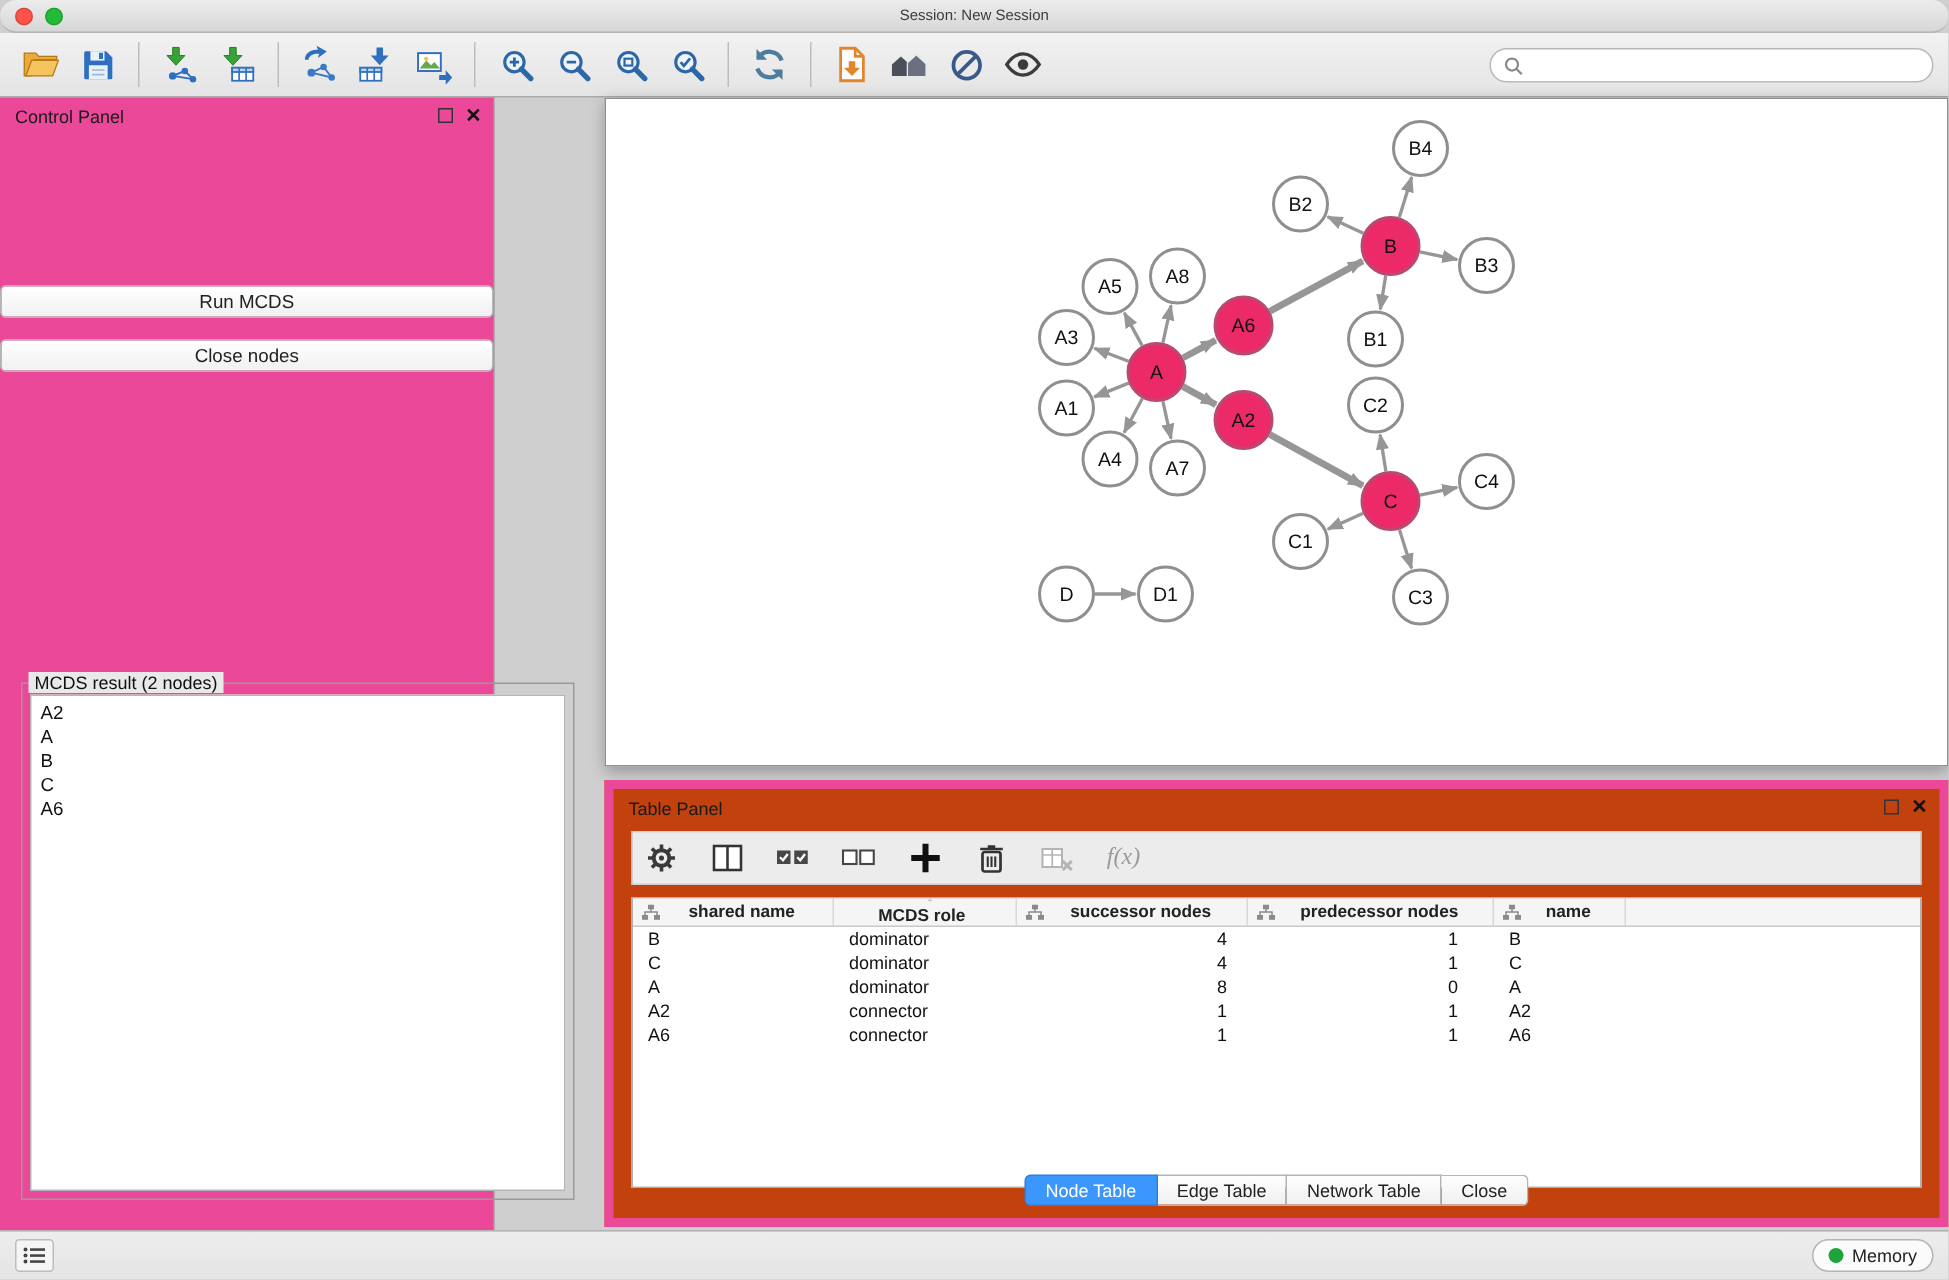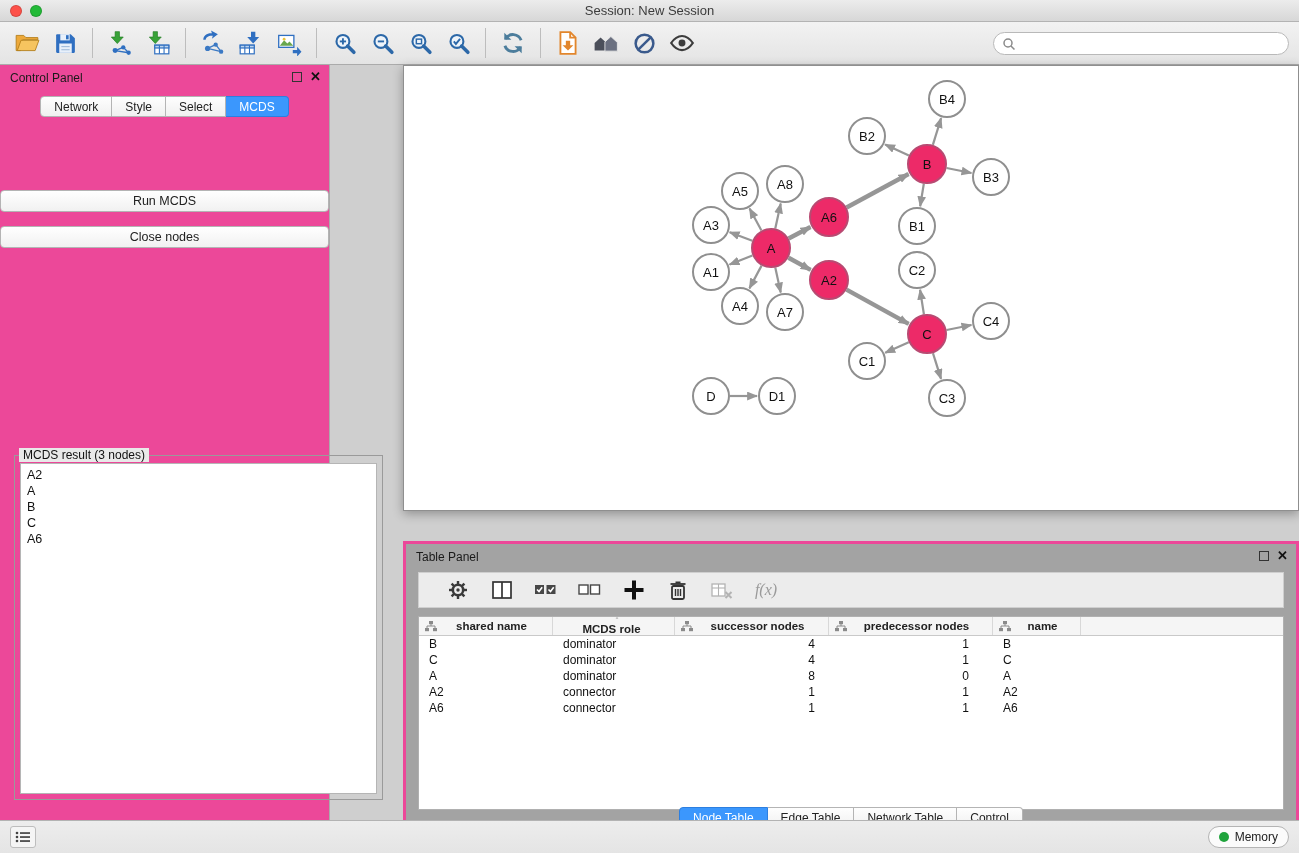--- a/index.html
+++ b/index.html
@@ -10,21 +10,21 @@
     font-size:12px; color:#222;
     background:#cfcfcf;
   }
 
   
   .titlebar {
     position:absolute; left:0; top:0; width:1299px; height:22px;
     background:linear-gradient(#ececec,#d7d7d7);
     border-bottom:1px solid #b3b3b3;
     display:flex; align-items:center; justify-content:center;
-    font-size:13px; color:#3c3c3c;
+    font-size:10px; color:#3c3c3c;border-radius:11px;
   }
   .traffic { position:absolute; left:10px; top:5px; display:flex; gap:8px; }
   .light { width:12px; height:12px; border-radius:50%; border:1px solid rgba(0,0,0,.15); }
   .light.red   { background:#fd5149; }
   .light.yellow{ background:#febc2e; }
   .light.green { background:#23ba38; }
 
   
   .toolbar {
     position:absolute; left:0; top:22px; width:1299px; height:43px;
@@ -109,26 +109,26 @@
     height:22px; background:linear-gradient(#ededed,#d6d6d6); border-bottom:1px solid #aeaeae;
     position:relative; display:flex; align-items:center; justify-content:center;
     font-size:13px; color:#3c3c3c;
   }
   .net-canvas { display:block; width:894px; height:422px; background:#fff; }
   .net-canvas text { font-family:"Liberation Sans", sans-serif; font-size:13px; fill:#111; }
 
   
   .table-panel {
     position:absolute; left:403px; top:520px; width:896px; height:298px;
-    background:#a3a3a3; border:3px solid #ec4899;margin-top:21px;
+    background:#c2410c; border:6px solid #ec4899;
   }
   .tp-toolbar {
     position:absolute; left:12px; right:12px; top:28px; height:36px;
     border:1px solid #cfcfcf; background:#ececec;
-    display:flex; align-items:center; gap:18px; padding-left:26px;
+    display:flex; align-items:center; gap:18px; padding-left:6px;
   }
   .tp-toolbar .tbtn { width:26px; height:26px; }
   .fx { font-family:"Liberation Serif", serif; font-style:italic; font-size:16px; color:#9a9a9a; }
   .tp-table {
     position:absolute; left:12px; right:12px; top:72px; height:194px;
     background:#fff; border:1px solid #b0b0b0; overflow:hidden;
   }
   .thead { display:flex; height:19px; background:#f5f5f5; border-bottom:1px solid #c9c9c9; }
   .th {
     display:flex; align-items:center; gap:4px; padding-left:6px;
@@ -306,32 +306,26 @@
     <input type="text" placeholder="" style="">
   </div>
 </div>
 
 <div class="control-panel">
   <div class="panel-title">Control Panel</div>
   <div class="winbtns">
     <div class="float-btn"></div>
     <div class="close-btn">✕</div>
   </div>
-  <div class="cp-tabs segbar">
-      <div class="seg">Network</div>
-      <div class="seg">Style</div>
-      <div class="seg">Select</div>
-      <div class="seg active">MCDS</div>
-    </div>
   <div class="cp-buttons">
     <button class="push-btn">Run MCDS</button>
     <button class="push-btn">Close nodes</button>
   </div>
   <div class="cp-fieldset">
-    <div class="legend">MCDS result (3 nodes)</div>
+    <div class="legend">MCDS result (2 nodes)</div>
     <div class="cp-list">
         <div class="li">A2</div>
         <div class="li">A</div>
         <div class="li">B</div>
         <div class="li">C</div>
         <div class="li">A6</div>
       </div>
   </div>
 </div>
 
@@ -608,21 +602,21 @@
           <div class="td r3" style="width: 164px;">1</div>
           <div class="td" style="width: 88px;">A6</div>
         </div>
       </div>
   </div>
 
   <div class="tp-tabs segbar">
       <div class="seg active">Node Table</div>
       <div class="seg">Edge Table</div>
       <div class="seg">Network Table</div>
-      <div class="seg">Control</div>
+      <div class="seg">Close</div>
     </div>
 </div>
 
 <div class="statusbar">
   <button class="sb-left">
     <svg width="16" height="14" viewBox="0 0 16 14">
       <circle cx="2" cy="3" r="1.3" fill="#444"></circle>
         <rect x="5" y="2.2" width="10" height="1.7" fill="#444"></rect>
       <circle cx="2" cy="7" r="1.3" fill="#444"></circle>
         <rect x="5" y="6.2" width="10" height="1.7" fill="#444"></rect>

